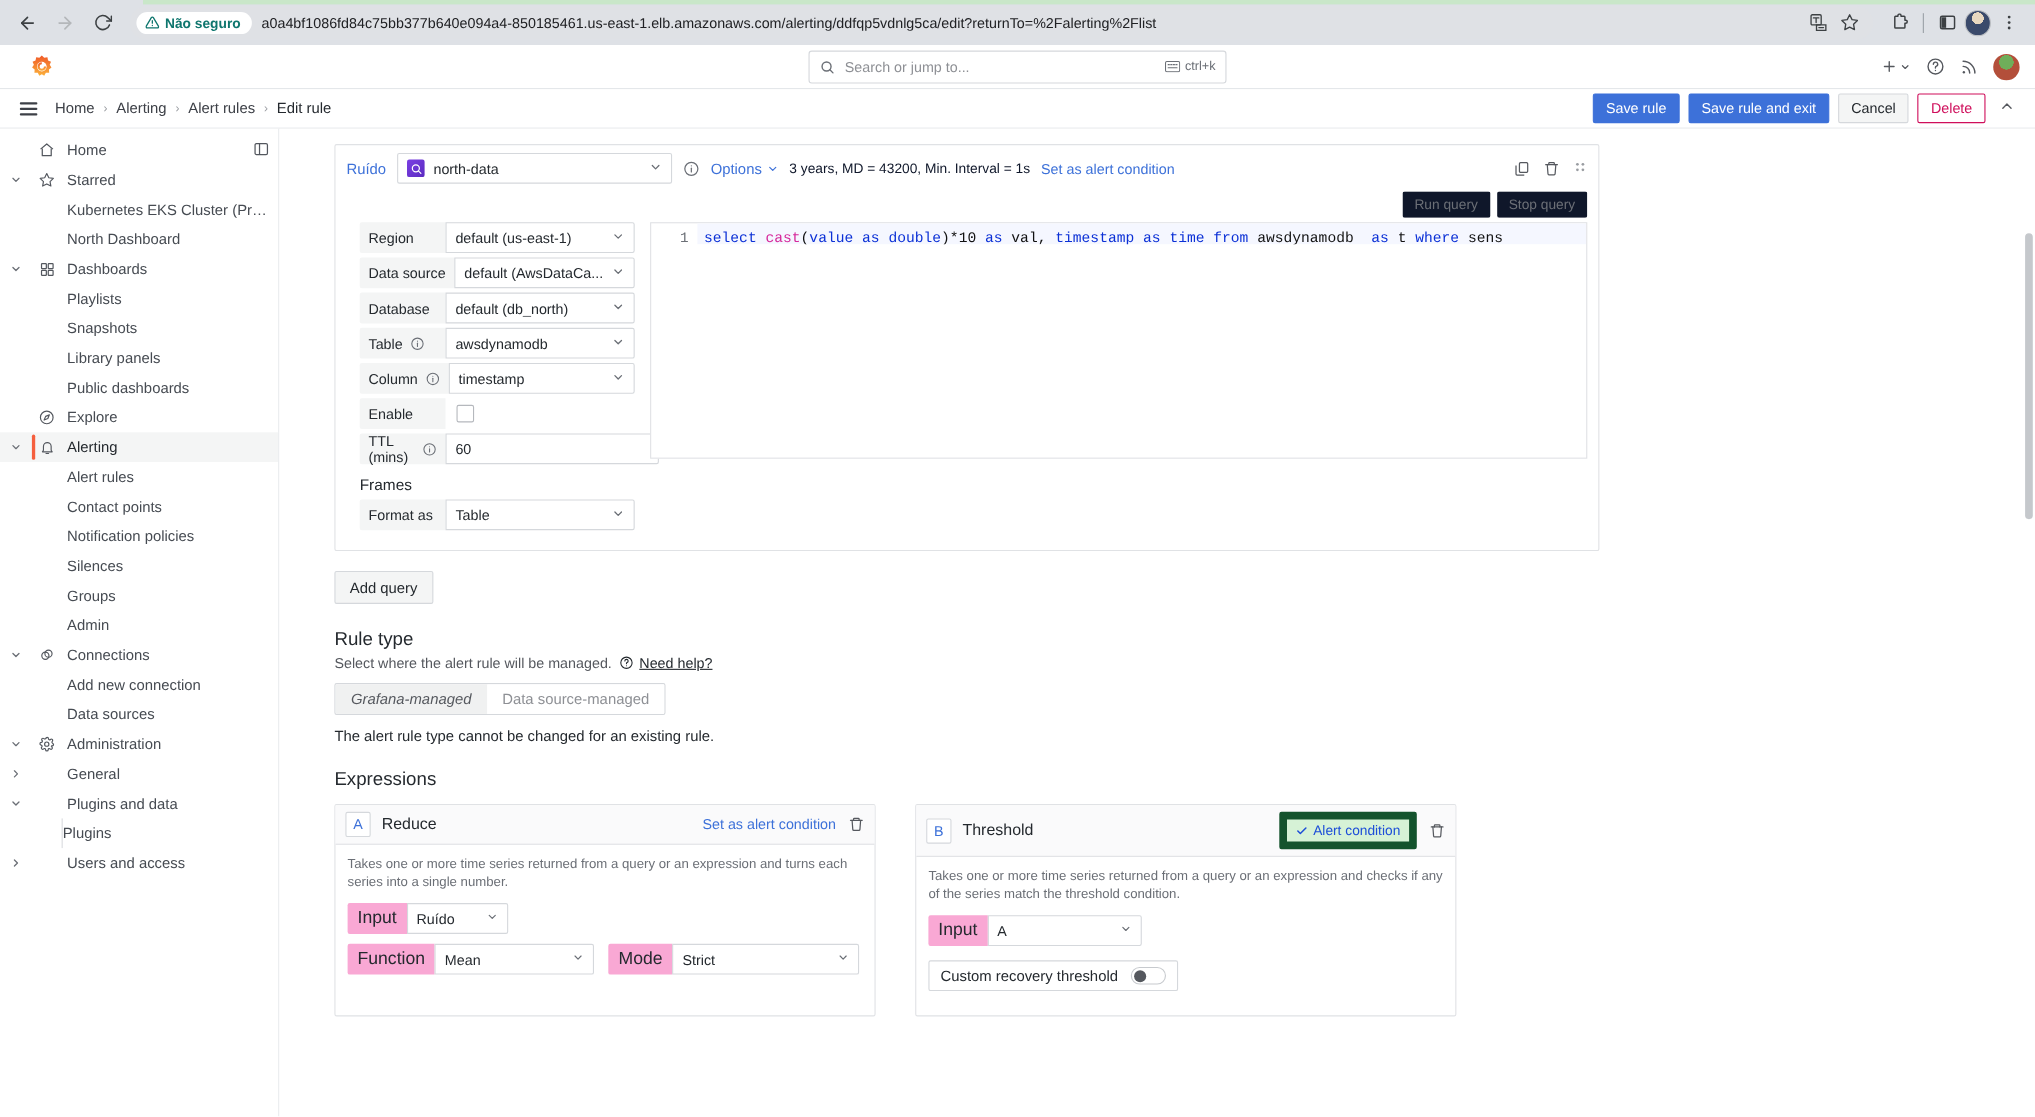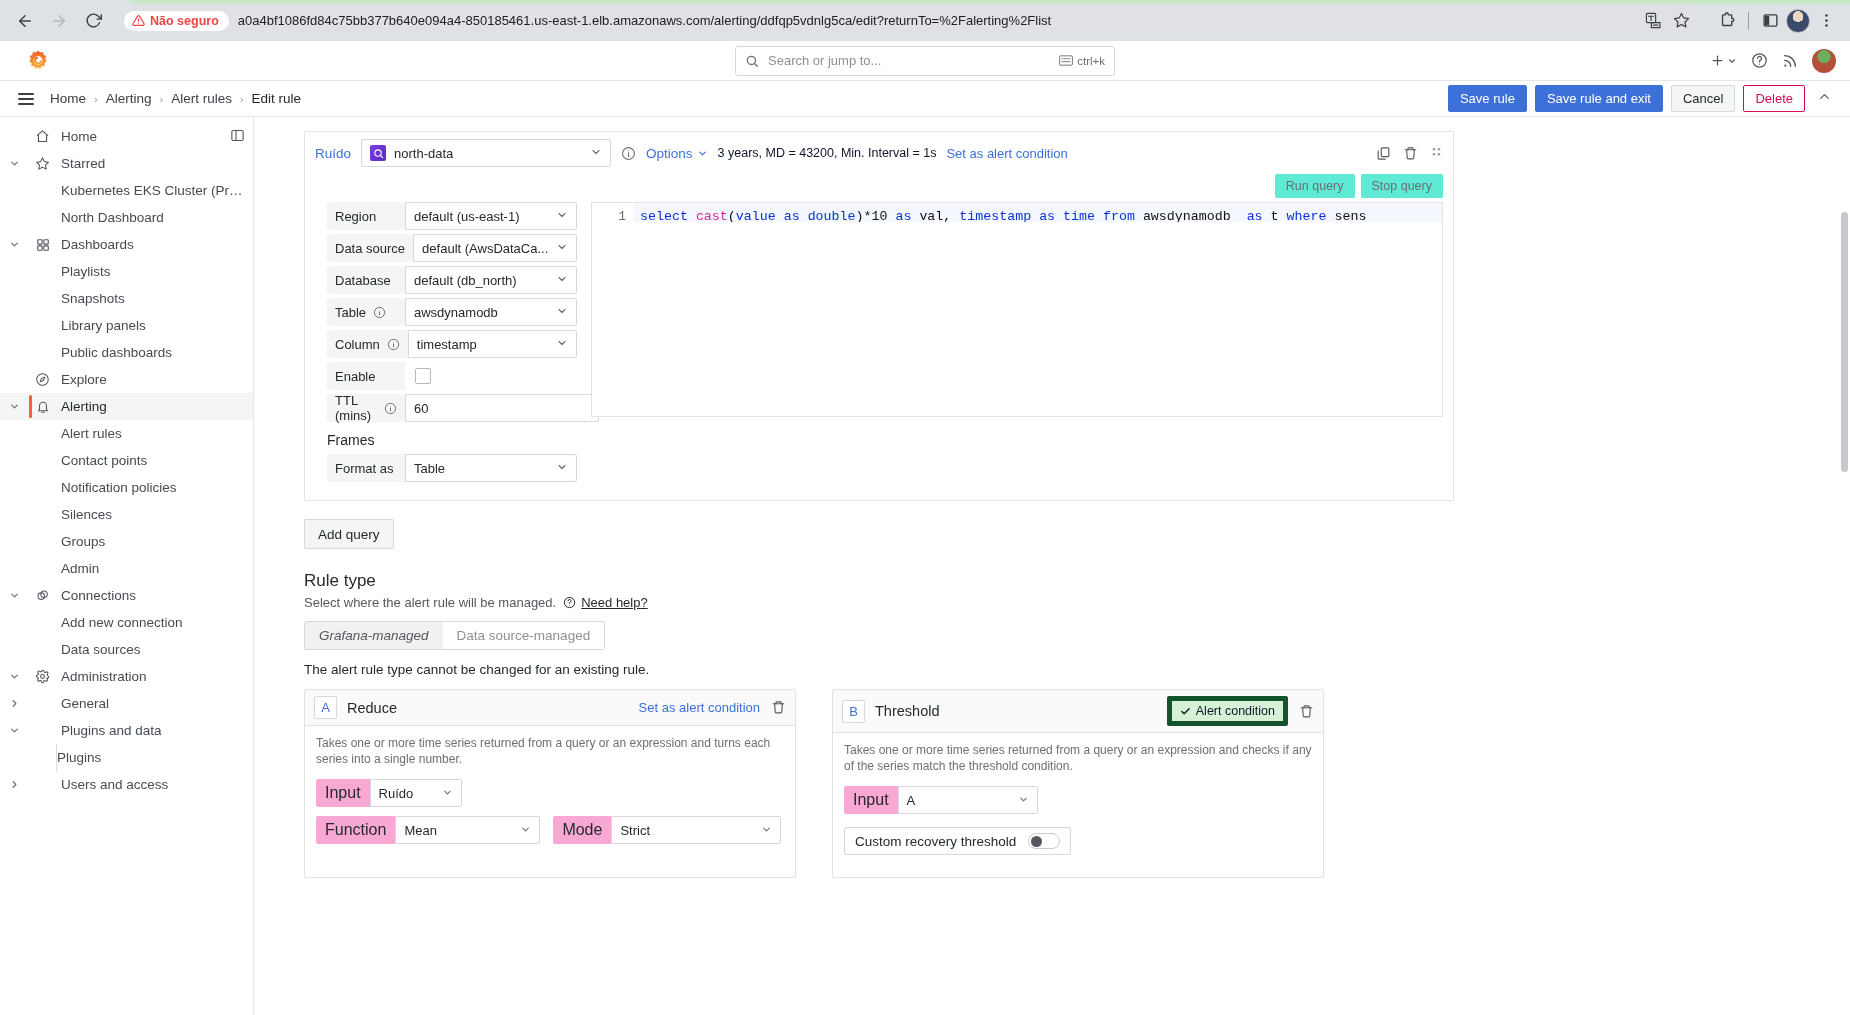--- a/index.html
+++ b/index.html
@@ -47,21 +47,21 @@
     margin-left: 6px;
     min-width: 0;
   }
   .not-secure {
     display: flex; align-items: center; gap: 5px;
     background: #ffffff;
     border-radius: 13px;
     padding: 3px 10px 3px 8px;
     font-size: 12.5px;
     font-weight: bold;
-    color: #ef4444;
+    color: #0f766e;
     white-space: nowrap;
     flex: none;
   }
   .url-text {
     flex: 1;
     font-size: 13px;
     color: #202124;
     margin-left: 9px;
     white-space: nowrap;
     overflow: hidden;
@@ -254,21 +254,21 @@
   .opt-meta { color: #0f172a; font-size: 12.5px; }
   .alert-cond-link { color: #3d71d9; cursor: pointer; font-size: 13px; }
   .qh-icons { margin-left: auto; display: flex; align-items: center; gap: 12px; color: #55585e; }
   .qh-icons > span { cursor: pointer; display: flex; }
 
   .runrow {
     display: flex; justify-content: flex-end; gap: 6px;
     padding: 0 10px 4px 10px;
   }
   .run-btn {
-    background: #5eead4; border: 1px solid transparent; color: #6b6f76;
+    background: #0f172a; border: 1px solid transparent; color: #6b6f76;
     font-size: 12.5px; font-family: inherit;
     height: 24px; padding: 0 10px; border-radius: 2px; cursor: pointer;
   }
 
   .query-body { display: flex; padding: 0 10px 14px 22px; gap: 14px; }
   .opts-col { width: 250px; flex: none; }
   .field-row { display: flex; margin-bottom: 4px; align-items: center; }
   .field-label {
     background: #f4f5f5;
     color: #24292e;
@@ -367,21 +367,21 @@
     padding: 6px 9px;
   }
   .expr-badge {
     width: 23px; height: 23px; border: 1px solid #d5d8dc; border-radius: 2px;
     display: flex; align-items: center; justify-content: center;
     color: #3d71d9; font-size: 13px; background: #fff;
   }
   .expr-title { font-size: 14.5px; color: #24292e; }
   .expr-right { margin-left: auto; display: flex; align-items: center; gap: 11px; }
   .pill-cond {
-    background: #d6f2d6; color: #0f172a; border: 5px solid #14532d;
+    background: #d6f2d6; color: #1d4ed8; border: 7px solid #14532d;
     font-size: 12.5px; border-radius: 2px; padding: 3px 8px;
     display: flex; align-items: center; gap: 5px;
   }
   .trash { color: #55585e; cursor: pointer; display: flex; }
   .expr-body { padding: 9px 11px 13px 11px; }
   .expr-desc { font-size: 12px; color: #6b6f76; line-height: 1.35; margin-bottom: 12px; }
   .expr-row { display: flex; align-items: center; gap: 0; margin-bottom: 9px; flex-wrap: wrap; }
   .lbl-chip {
     background: #f9a8d4; color: #24292e; font-size: 16px;
     height: 28px; display: flex; align-items: center; padding: 0 9px;
@@ -971,20 +971,21 @@
         </span>
       </div>
 
       <div class="radio-group">
         <div class="radio-opt sel">Grafana-managed</div>
         <div class="radio-opt">Data source-managed</div>
       </div>
       <div class="note-line">The alert rule type cannot be changed for an existing rule.</div>
 
       
+      <h2 class="sec-h">Expressions</h2>
 
       <div class="expr-grid">
 
         <div class="expr-card">
           <div class="expr-head">
             <span class="expr-badge">A</span>
             <span class="expr-title">Reduce</span>
             <span class="expr-right">
               <span class="alert-cond-link">Set as alert condition</span>
               <span class="trash">

